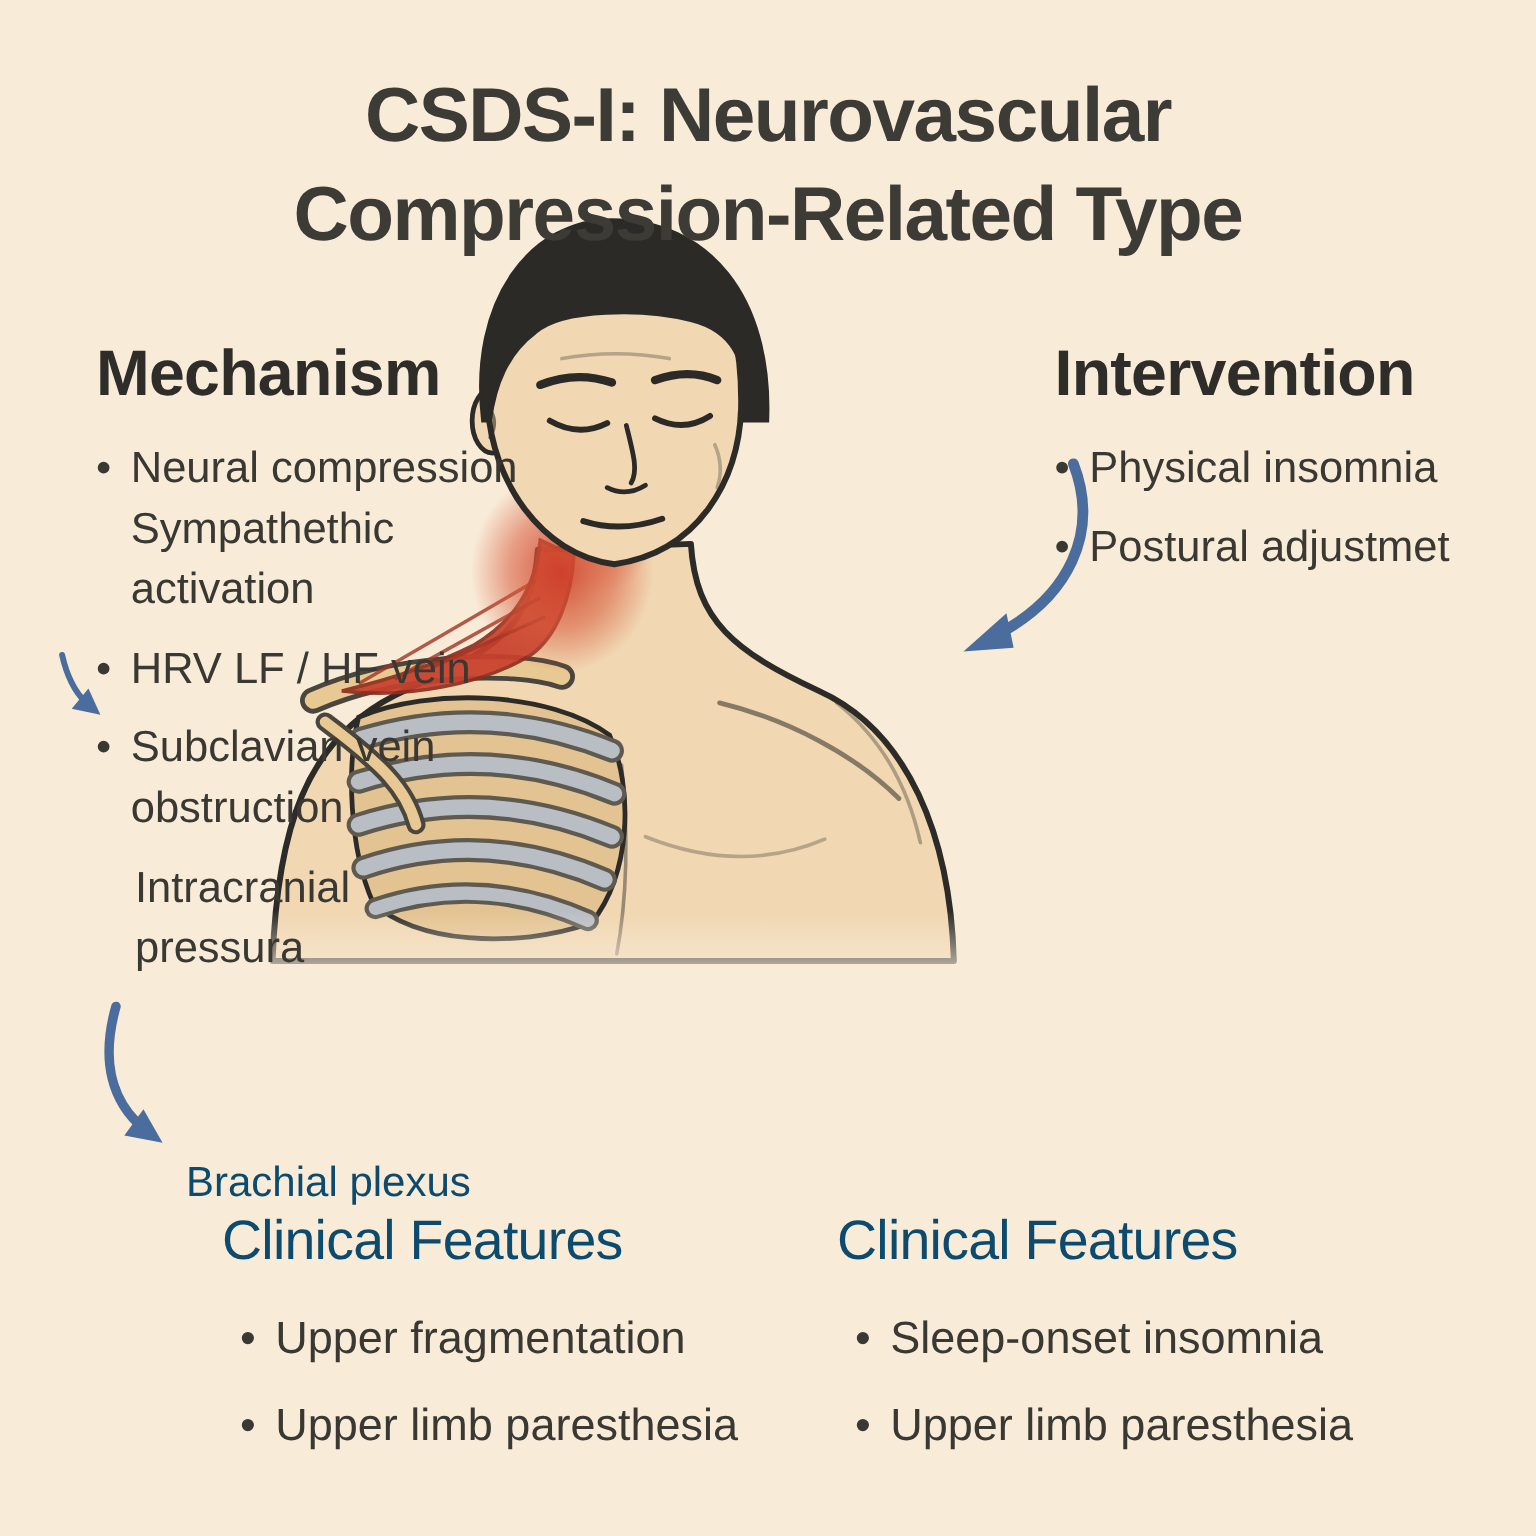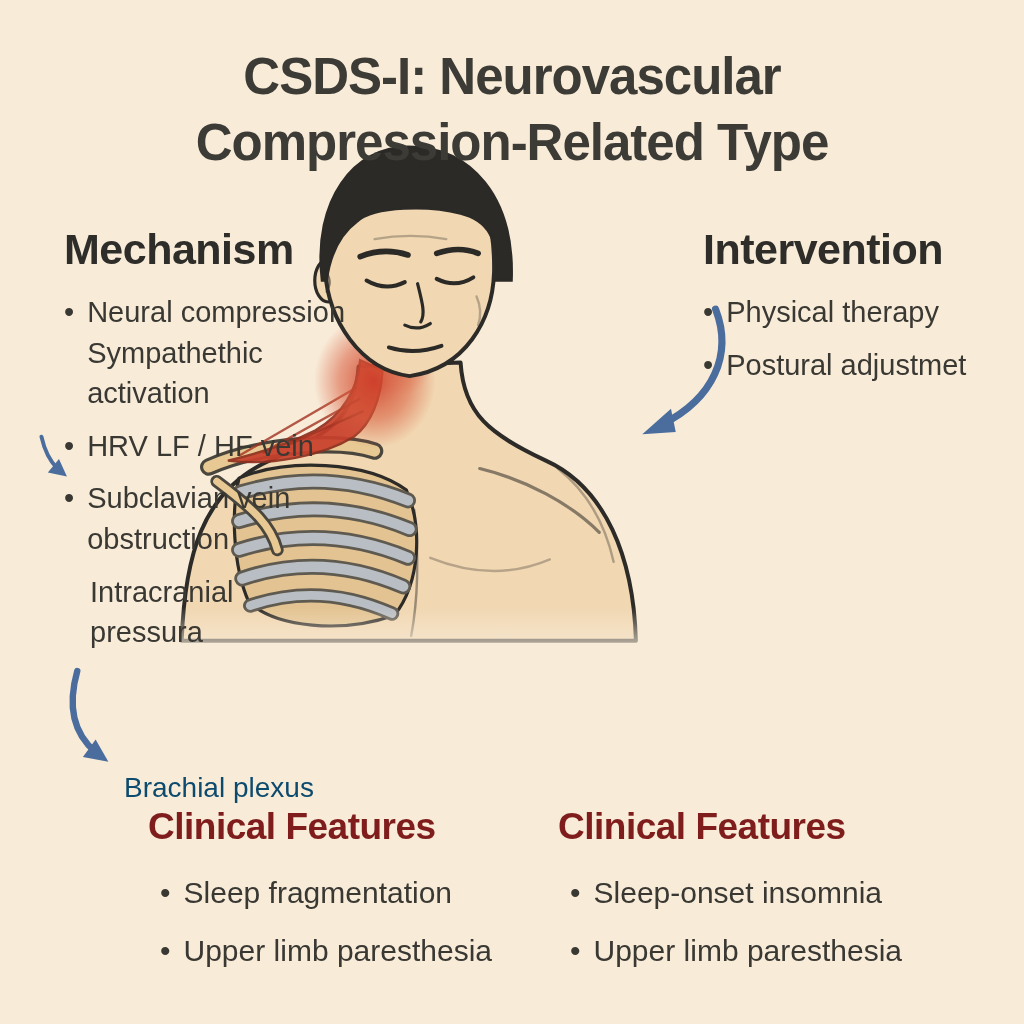--- a/index.html
+++ b/index.html
@@ -13,21 +13,21 @@
   }
   .stage{position:absolute;inset:0;width:816px;height:1024px;}
   svg.figure{position:absolute;inset:0;z-index:1;}
   .txt{position:absolute;z-index:2;}
   .title{
     top:44px;left:0;width:1024px;text-align:center;
     font-weight:700;font-size:51px;line-height:1.3;
     color:#3d3b36;letter-spacing:-1px;
   }
   .heading{font-weight:700;font-size:43px;color:#2f2d29;letter-spacing:-0.5px;}
-  .heading-lg{font-weight:700;font-size:37px;color:#7f1d1d;letter-spacing:-0.5px;}
+  .heading-lg{font-weight:400;font-size:37px;color:#0c4a6e;letter-spacing:-0.5px;}
   .list{margin-top:18px;}
   .li{
     display:flex;align-items:flex-start;gap:13px;
     font-size:29px;line-height:1.4;margin-bottom:12px;color:#3a3833;
   }
   .li .bullet{flex:0 0 auto;}
   .li.no-bullet{padding-left:26px;}
   .mechanism{top:225px;left:64px;width:332px;}
   .mechanism .li{max-width:318px;}
   .mechanism .li.narrow{max-width:240px;justify-content:flex-end;}
@@ -156,37 +156,37 @@
         <span>Intracranial pressura</span>
       </div>
     </div>
   </div>
 
   <div class="txt intervention">
     <div class="heading">Intervention</div>
     <div class="list">
       <div class="li">
         <span class="bullet">•</span>
-        <span>Physical therapy</span>
+        <span>Physical insomnia</span>
       </div>
       <div class="li">
         <span class="bullet">•</span>
         <span>Postural adjustmet</span>
       </div>
     </div>
   </div>
 
   <div class="txt brachial">Brachial plexus</div>
 
   <div class="txt clinical-left">
     <div class="heading-lg">Clinical Features</div>
     <div class="list">
       <div class="li">
         <span class="bullet">•</span>
-        <span>Sleep fragmentation</span>
+        <span>Upper fragmentation</span>
       </div>
       <div class="li">
         <span class="bullet">•</span>
         <span>Upper limb paresthesia</span>
       </div>
     </div>
   </div>
 
   <div class="txt clinical-right">
     <div class="heading-lg">Clinical Features</div>

